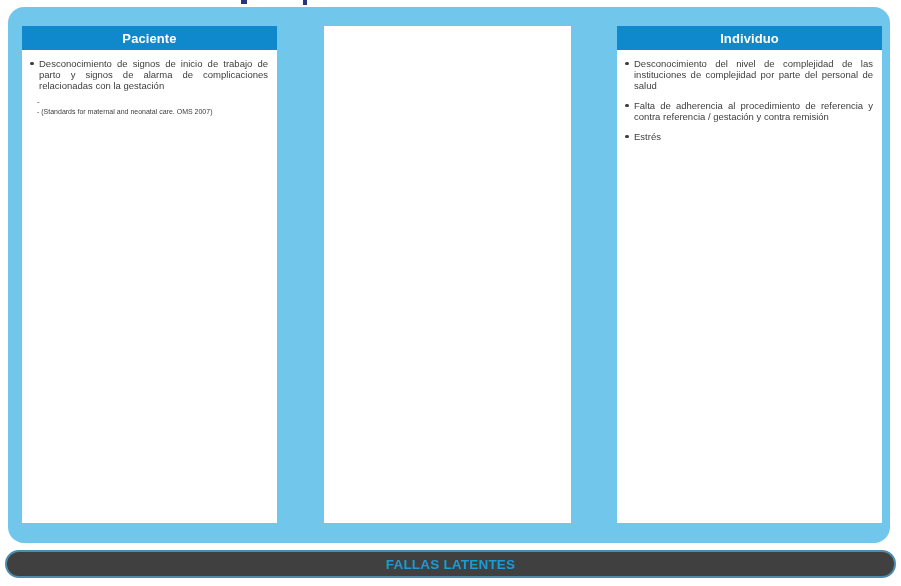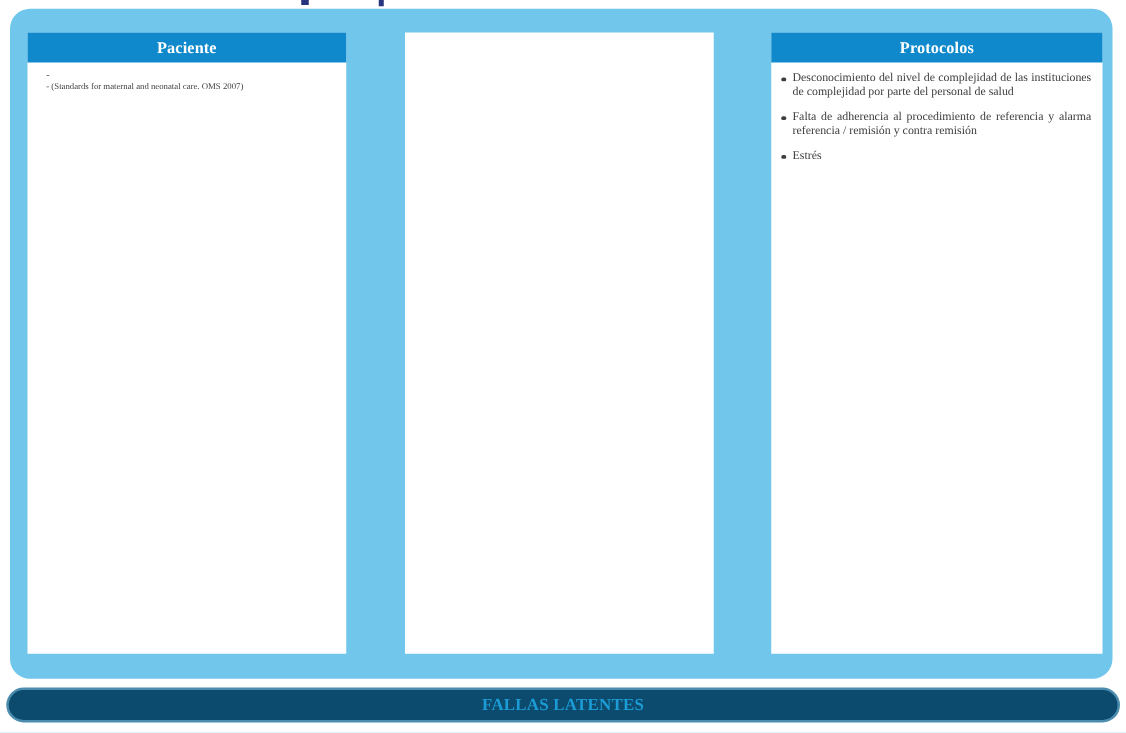--- a/index.html
+++ b/index.html
@@ -1,15 +1,15 @@
 <!DOCTYPE html>
 <html><head>
 <meta charset="utf-8">
 <style>
-  * { margin:0; padding:0; box-sizing:border-box;font-family:Liberation Serif, serif; }
+  * { margin:0; padding:0; box-sizing:border-box; }
   body { background:#ffffff; font-family:"Liberation Sans", sans-serif; }
   .page {
     position:relative; width:901px; height:586px; background:#ffffff; overflow:hidden;
   }
   
   .remnant { position:absolute; top:0; background:#27357E; }
   .remnant.r1 { left:241px; width:6px; height:4px; }
   .remnant.r2 { left:303px; width:4px; height:5px; }
 
   .panel {
@@ -38,60 +38,66 @@
   ul.items li { position:relative; padding-left:10px; margin-bottom:9px; }
   .bullet {
     position:absolute; left:1px; top:3.5px; width:3.5px; height:3.5px;
     border-radius:50%; background:#3d3d3d;
   }
   .note-dash { font-size:8px; line-height:8px; margin-left:8px; margin-top:-2px; }
   .note { font-size:7px; line-height:9px; margin-left:8px; margin-top:1px; text-align:left; }
 
   .banner {
     position:absolute; left:5px; top:550px; width:891px; height:28px;
-    background:#0c4a6e; border:2px solid #4C8DAE; border-radius:14px;
+    background:#404040; border:2px solid #4C8DAE; border-radius:14px;
     display:flex; align-items:center; justify-content:center;
   }
   .banner-label {
     color:#1C9CD5; font-weight:bold; font-size:13.5px; letter-spacing:0.2px;
   }
 </style>
 </head>
 <body>
 
 <div class="page">
 
   <span class="remnant r1"></span>
   <span class="remnant r2"></span>
 
   <div class="panel">
     <div class="cards">
 
       <div class="card c1">
         <div class="card-header">Paciente</div>
         <div class="card-body">
+          <ul class="items">
+            <li>
+              <span class="bullet"></span>
+              <span>Desconocimiento de signos de inicio de trabajo de parto y signos de alarma de complicaciones relacionadas con la gestación</span>
+            </li>
+          </ul>
           <div class="note-dash">-</div>
           <div class="note">- (Standards for maternal and neonatal care. OMS 2007)</div>
         </div>
       </div>
 
       <div class="card c2">
       </div>
 
       <div class="card c3">
-        <div class="card-header">Protocolos</div>
+        <div class="card-header">Individuo</div>
         <div class="card-body">
           <ul class="items">
             <li>
               <span class="bullet"></span>
               <span>Desconocimiento del nivel de complejidad de las instituciones de complejidad por parte del personal de salud</span>
             </li>
             <li>
               <span class="bullet"></span>
-              <span>Falta de adherencia al procedimiento de referencia y alarma referencia / remisión y contra remisión</span>
+              <span>Falta de adherencia al procedimiento de referencia y contra referencia / gestación y contra remisión</span>
             </li>
             <li>
               <span class="bullet"></span>
               <span>Estrés</span>
             </li>
           </ul>
         </div>
       </div>
 
     </div>

